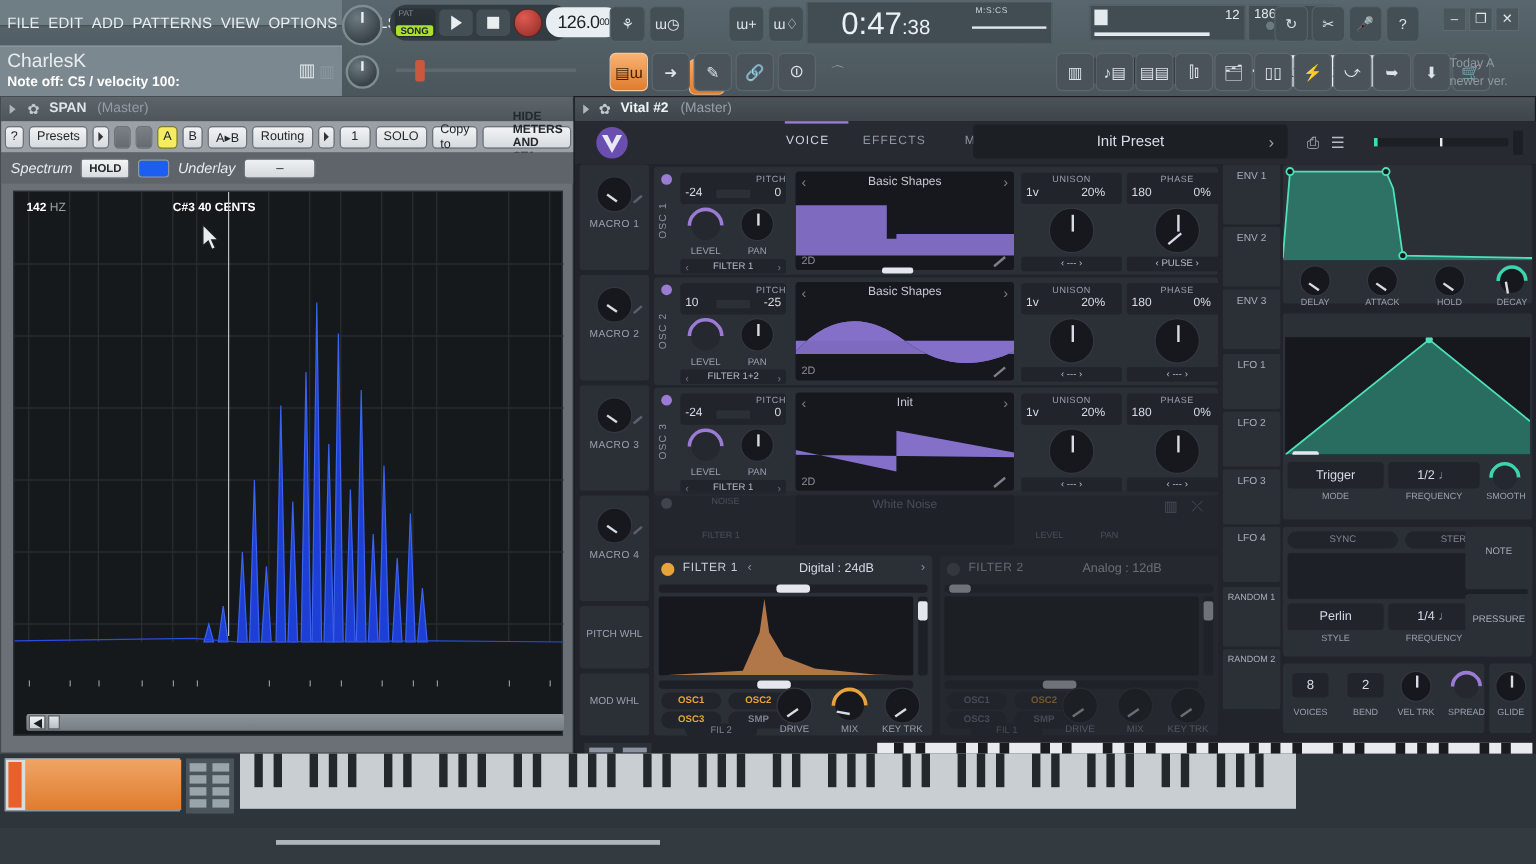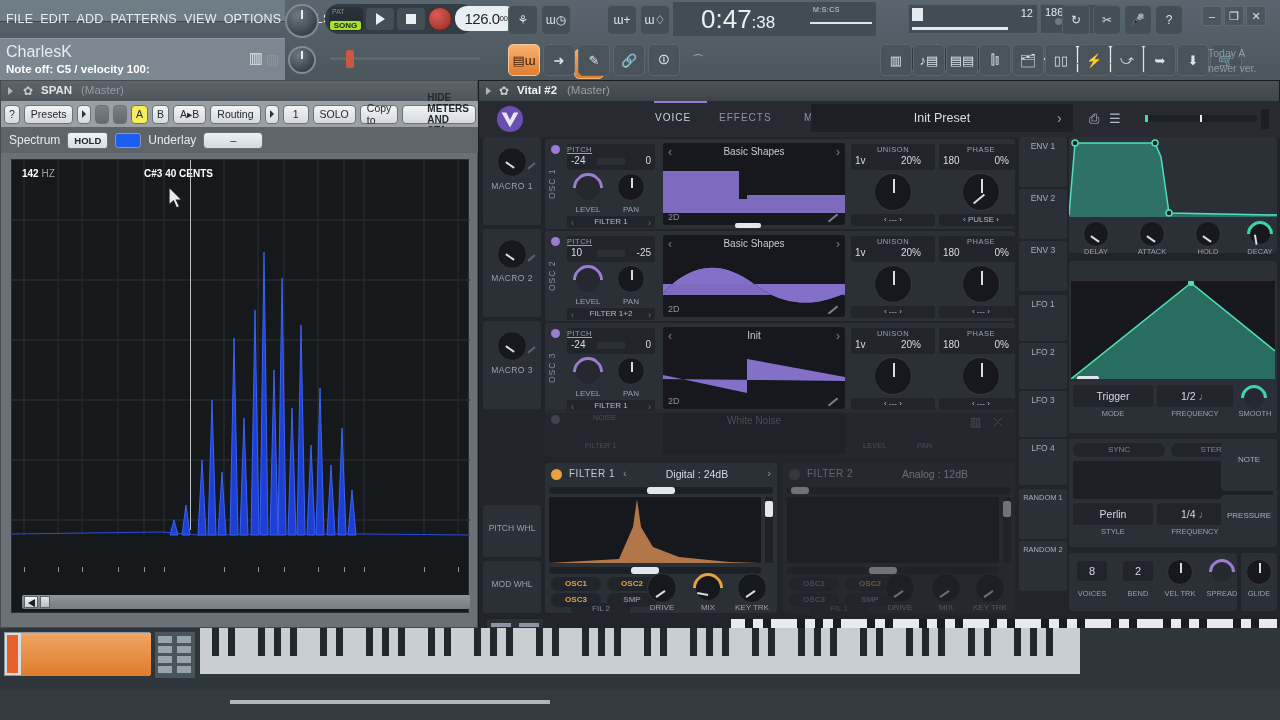--- a/index.html
+++ b/index.html
@@ -107,21 +107,21 @@
   .spb { background:linear-gradient(#f2f4f5,#d6dade); border:1px solid #6c7378; border-radius:4px;
     color:#22282c; font-size:10.5px; height:19px; display:flex; align-items:center; padding:0 6px;}
   .spb.dark { background:linear-gradient(#7a8086,#646a70); color:#b9c0c5;}
   .spb.yellow { background:#f5ec62; border-color:#7a7a2c;}
   .spb.narrow { padding:0 4px; }
   .spb.num { width:52px; justify-content:center; }
   .caret { width:0;height:0;border-left:4px solid #333;border-top:4px solid transparent;border-bottom:4px solid transparent;}
 
   .span-sub { position:absolute; left:0; top:46px; width:478px; height:26px; background:#5e6469;
     display:flex; align-items:center; gap:7px; padding-left:8px;}
-  .span-sub .lbl { color:#e6ebee; font-size:12px; }
+  .span-sub .lbl { color:#e6ebee; font-size:12px;font-style:italic; }
   .holdb { background:linear-gradient(#f2f4f5,#d8dce0); border:1px solid #6c7378; border-radius:3px;
     color:#22282c; font-size:9.5px; font-weight:bold; padding:2px 6px; }
   .bluechip { width:26px; height:15px; background:#1c5ef0; border:1px solid #8d9aa1; border-radius:3px;}
   .underb { background:linear-gradient(#eef1f3,#d4d9dd); border:1px solid #6c7378; border-radius:4px;
     color:#22282c; font-size:11px; width:60px; text-align:center; height:17px; line-height:15px;}
 
   .span-graph { position:absolute; left:10px; top:78px; width:458px; height:454px;
     background:#16191c; border:1px solid #2a2f34; }
   .span-readout { position:absolute; left:10px; top:8px; color:#fff; font-size:10px; font-weight:bold;}
   .span-readout .u { color:#9aa2a8; font-weight:normal; }
@@ -194,21 +194,21 @@
   .pencil { position:absolute; right:5px; top:28px; width:9px; height:2px; background:#5c616b; transform:rotate(-40deg);}
   .whl-cell { position:absolute; left:0; width:58px; height:52px; background:#2b2f36; border-radius:3px;}
   .whl-lbl { position:absolute; left:0; top:18px; width:58px; text-align:center; color:#9aa0ac; font-size:8.5px;}
 
   
   .osc-row { position:absolute; left:66px; width:470px; height:90px; background:#2b2f36; border-radius:3px;}
   .osc-dot { position:absolute; left:6px; top:6px; width:9px; height:9px; border-radius:50%; background:#9b7bd4;}
   .osc-vlbl { position:absolute; left:2px; top:38px; color:#8e94a0; font-size:8.5px;
     transform:rotate(-90deg); transform-origin:left top; letter-spacing:1px;}
   .pitch-box { position:absolute; left:22px; top:5px; width:88px; height:26px; background:#21242a; border-radius:3px;}
-  .pitch-box .lbl { position:absolute; left:0; top:1px; width:88px; text-align:left; color:#9aa0ac; font-size:7.5px; letter-spacing:.5px;text-decoration:underline;}
+  .pitch-box .lbl { position:absolute; left:0; top:1px; width:88px; text-align:right; color:#9aa0ac; font-size:7.5px; letter-spacing:.5px;}
   .pitch-box .lv { position:absolute; left:4px; top:11px; color:#d7dbe3; font-size:10px;}
   .pitch-box .rv { position:absolute; right:4px; top:11px; color:#d7dbe3; font-size:10px;}
   .pitch-box .mini { position:absolute; left:30px; top:14px; width:28px; height:7px; background:#2b2f36;}
   .lvl-knob { position:absolute; left:28px; top:34px; width:30px; height:30px; border-radius:50%;
     border:3px solid #9b7bd4; border-right-color:#2b2f36; border-bottom-color:#2b2f36;
     background:#25282e; transform:rotate(45deg);}
   .pan-knob { position:absolute; left:72px; top:34px; width:28px; height:28px; border-radius:50%;
     background:#16181d; border:1px solid #34383f;}
   .pan-knob::after{content:"";position:absolute;left:13px;top:4px;width:2px;height:10px;background:#d7dbe3;}
   .knob-cap { position:absolute; width:46px; text-align:center; color:#9aa0ac; font-size:8px; top:66px;}
@@ -614,20 +614,25 @@
         </div>
         <div class="macro-cell" style="top:92px;">
           <div class="macro-knob"></div>
           <div class="pencil"></div>
           <div class="macro-lbl">MACRO 2</div>
         </div>
         <div class="macro-cell" style="top:184px;">
           <div class="macro-knob"></div>
           <div class="pencil"></div>
           <div class="macro-lbl">MACRO 3</div>
+        </div>
+        <div class="macro-cell" style="top:276px;">
+          <div class="macro-knob"></div>
+          <div class="pencil"></div>
+          <div class="macro-lbl">MACRO 4</div>
         </div>
         <div class="whl-cell" style="top:368px;">
           <div class="whl-lbl">PITCH WHL</div>
         </div>
         <div class="whl-cell" style="top:424px;">
           <div class="whl-lbl">MOD WHL</div>
         </div>
         <div class="v-mini" style="left:4px;top:482px;width:56px;">
           <div style="position:absolute;left:4px;top:4px;width:20px;height:4px;background:#8d93a0;"></div>
           <div style="position:absolute;left:4px;top:12px;width:20px;height:4px;background:#8d93a0;"></div>

